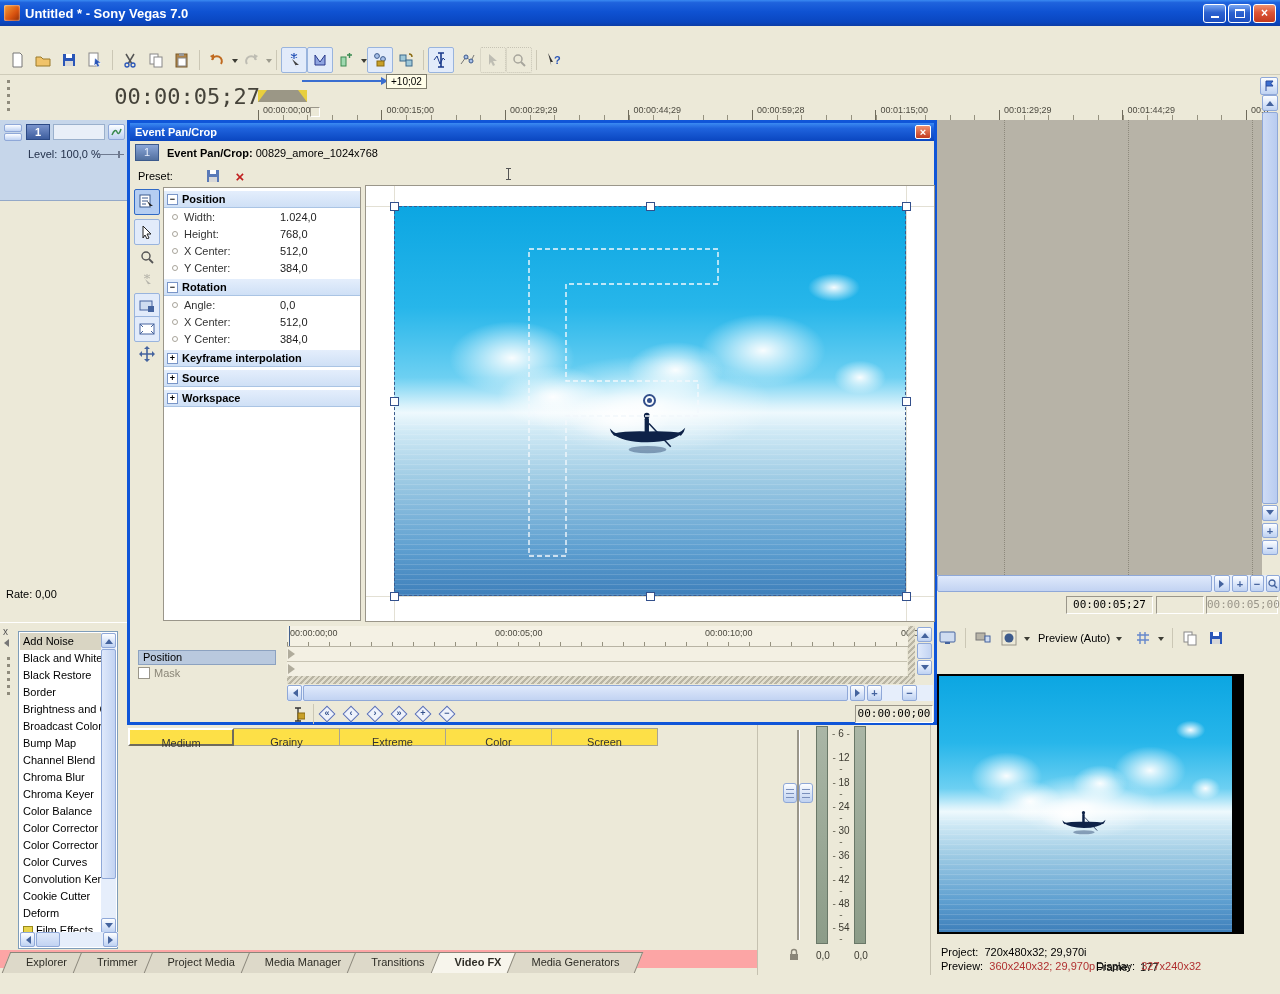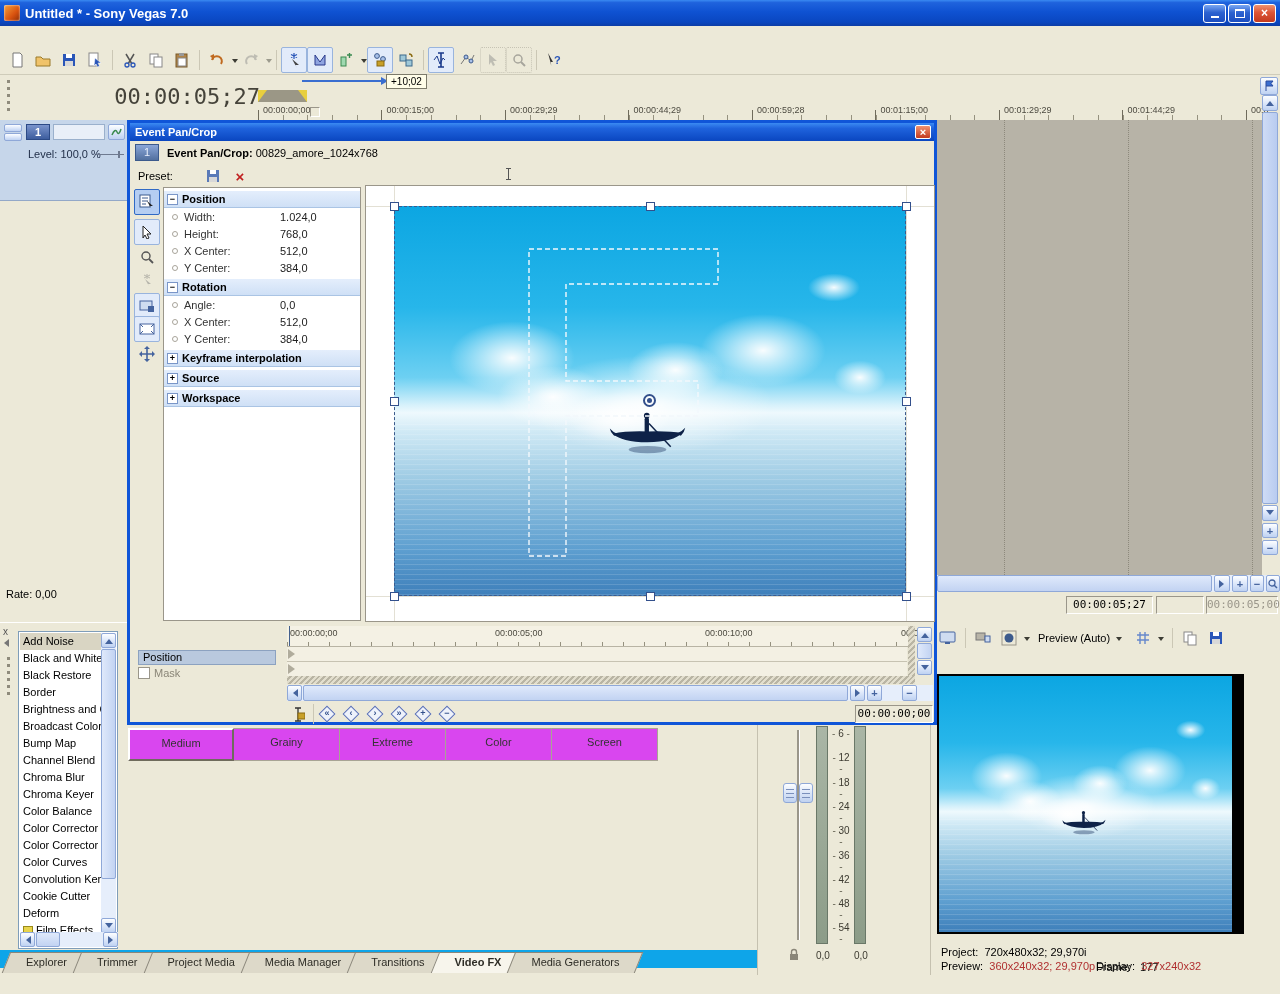--- a/index.html
+++ b/index.html
@@ -143,22 +143,22 @@
   .fx-pane{left:0;top:622px;width:757px;height:328px;background:#ece9d8;border-top:1px solid #fff;}
   .fx-list{position:absolute;left:18px;top:8px;width:100px;height:318px;background:#fff;border:1px solid #7f9db9;box-sizing:border-box;}
   .fx-items{position:absolute;left:1px;top:1px;width:82px;height:300px;overflow:hidden;}
   .fx-item{height:17px;line-height:17px;padding-left:3px;white-space:nowrap;overflow:hidden;display:flex;align-items:center;}
   .fx-item.sel{background:#d9d5c3;}
   .fx-ico{width:8px;height:8px;background:#e8d44c;border:1px solid #9a8a1a;margin-right:3px;flex:0 0 auto;}
   .fx-vscroll{position:absolute;right:1px;top:1px;width:15px;height:300px;background:#e6eefb;}
   .fx-hscroll{position:absolute;left:1px;bottom:1px;width:98px;height:15px;background:#e6eefb;}
   .thumbwrap{position:absolute;}
   
-  .ph-cell{width:106px;height:33px;border:1px solid #a8a494;border-left:none;box-sizing:border-box;
-    text-align:center;line-height:27px;background:#d946ef;color:#333;}
+  .ph-cell{width:106px;height:18px;border:1px solid #a8a494;border-left:none;box-sizing:border-box;
+    text-align:center;line-height:27px;background:#fde047;color:#333;}
   .ph-cell:first-child{border-left:1px solid #a8a494;}
   .ph-cell.sel{border:2px solid;border-color:#fff #6f6b5c #6f6b5c #fff;font-weight:normal;}
   .eye{position:relative;width:95px;height:62px;background:linear-gradient(160deg,#f7e3d2,#eccab0);overflow:hidden;border:1px solid #c9b49c;}
   .eye .white{position:absolute;left:13px;top:22px;width:68px;height:27px;border-radius:50%;background:#fcfcfa;box-shadow:inset 0 2px 3px #c9a}
   .eye .iris{position:absolute;left:35px;top:19px;width:27px;height:27px;border-radius:50%;
     background:radial-gradient(circle at 45% 40%,#fff 6%,#1a2238 16%,#5a6db0 38%,#8a9ad0 60%,#3a4a80 100%);}
   .eye .brow{position:absolute;left:6px;top:-2px;width:78px;height:22px;border-radius:50%;border-top:5px solid #7a5238;transform:rotate(-5deg);}
   
   .mixer{left:757px;top:718px;width:173px;height:257px;background:#ece9d8;border-left:1px solid #c5c1b0;}
   .fader-line{position:absolute;left:39px;top:12px;width:2px;height:210px;background:#9a968a;border-right:1px solid #fff;}
@@ -170,21 +170,21 @@
   .mlabel{position:absolute;width:22px;text-align:center;font-size:10px;color:#3c3a30;}
   .mlabel::before{content:'- ';color:#6a6858;} .mlabel::after{content:' -';color:#6a6858;}
   .mval{position:absolute;top:232px;font-size:10px;color:#3c3a30;}
   
   .preview-pane{left:930px;top:620px;width:350px;height:355px;background:#ece9d8;border-left:1px solid #c5c1b0;}
   .pv-toolbar{position:absolute;left:4px;top:5px;width:342px;height:26px;display:flex;align-items:center;}
   .pv-frame{position:absolute;left:6px;top:54px;width:307px;height:260px;background:#000;}
   .statusline{position:absolute;font-size:11px;white-space:nowrap;}
   .red{color:#b03030;}
   
-  .tabstrip{left:0;top:950px;width:757px;height:18px;background:#0ea5e9;}
+  .tabstrip{left:0;top:950px;width:757px;height:18px;background:#fca5a5;}
   .tab{position:relative;height:21px;line-height:21px;padding:0 20px;margin-right:-10px;float:left;top:2px;}
   .tab::before{content:'';position:absolute;inset:0;transform:skewX(-22deg);background:#ddd9c9;border:1px solid #8a867a;border-bottom:none;}
   .tab.active::before{background:#f7f5ec;}
   .tab.active .tab-label{font-weight:bold;}
   .tab-label{position:relative;color:#2e2d26;}
   .statusbar{left:0;top:975px;width:1280px;height:19px;background:#ece9d8;border-top:1px solid #fff;}
   .record-box{position:absolute;left:984px;top:1px;width:294px;height:16px;border:1px solid;border-color:#9a968a #fff #fff #9a968a;
     padding:1px 4px;box-sizing:border-box;white-space:nowrap;overflow:hidden;}
   .watermark{position:absolute;left:1060px;top:1px;font-size:13px;font-weight:bold;letter-spacing:1px;
     color:rgba(125,148,182,.85);white-space:nowrap;}

